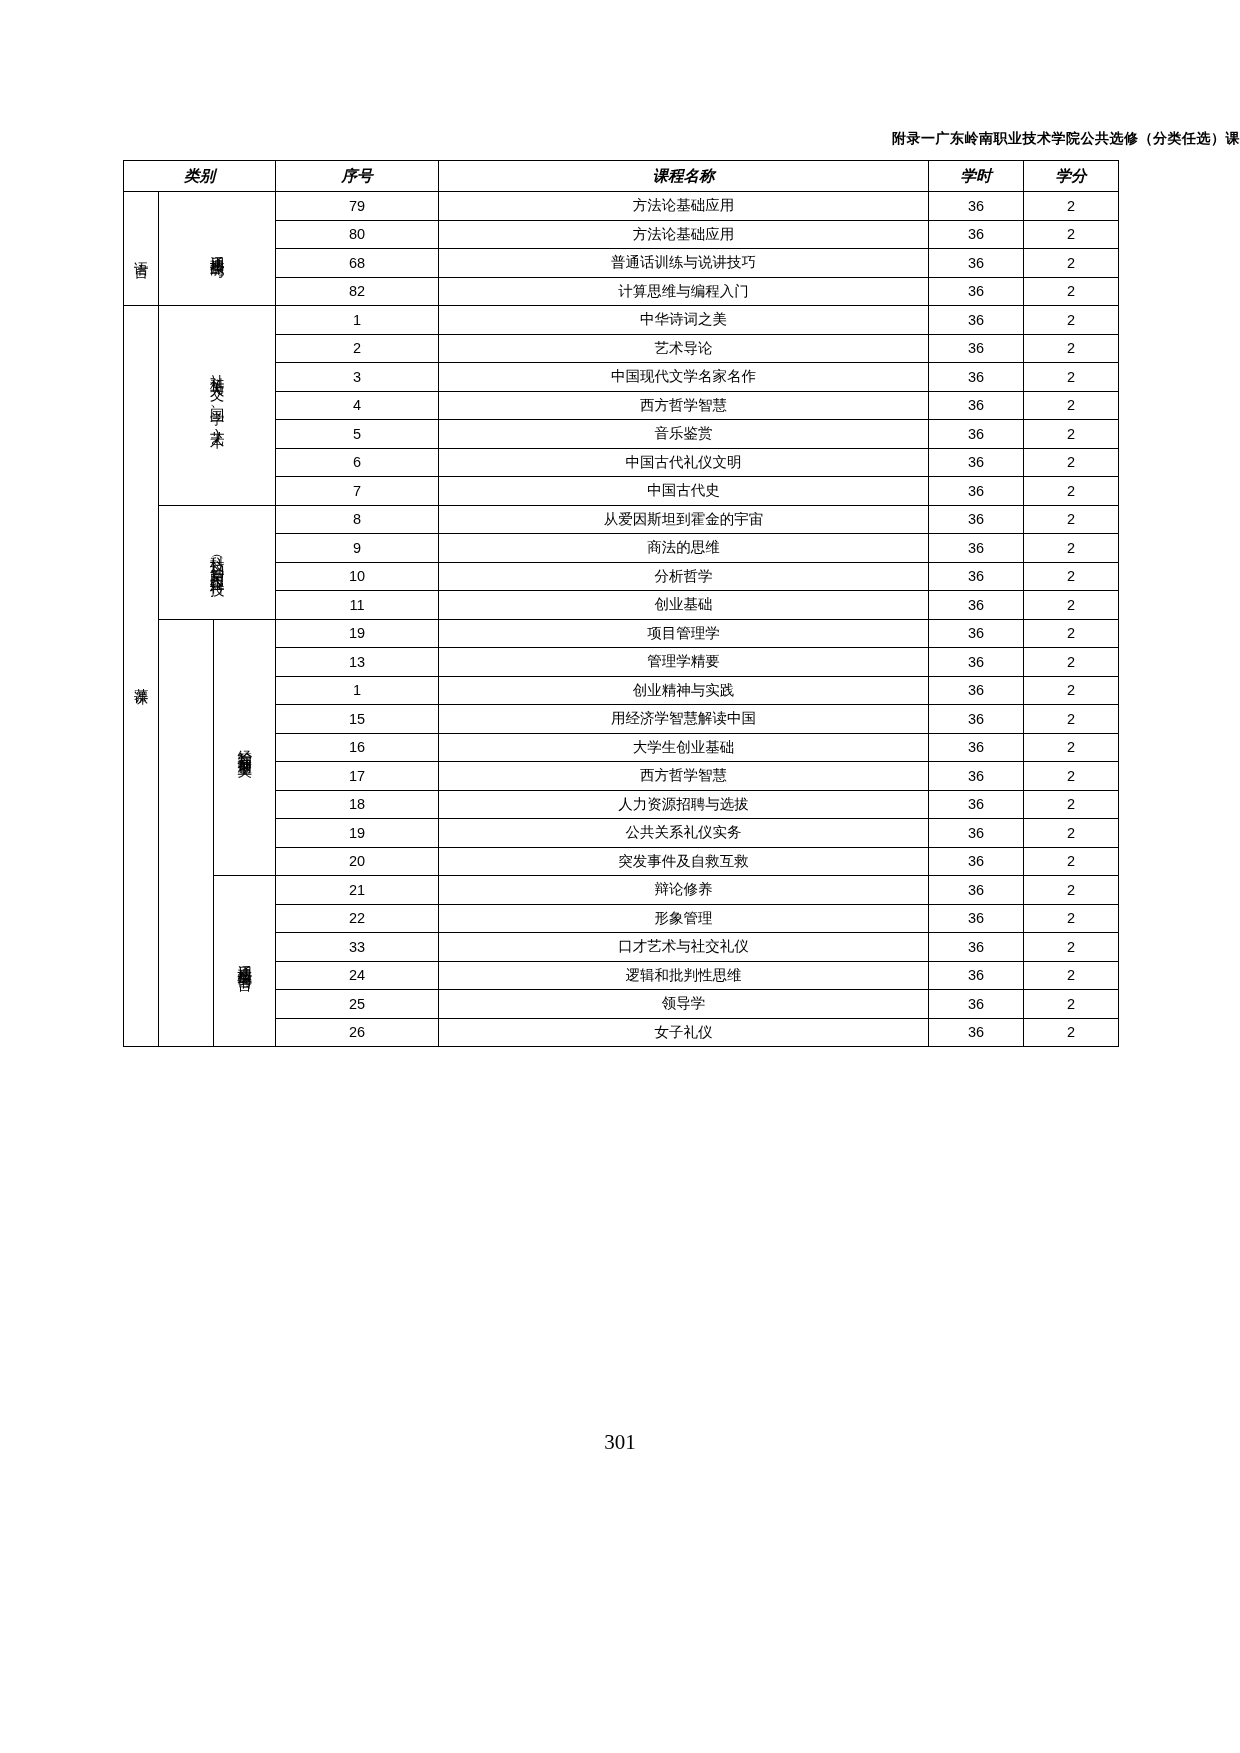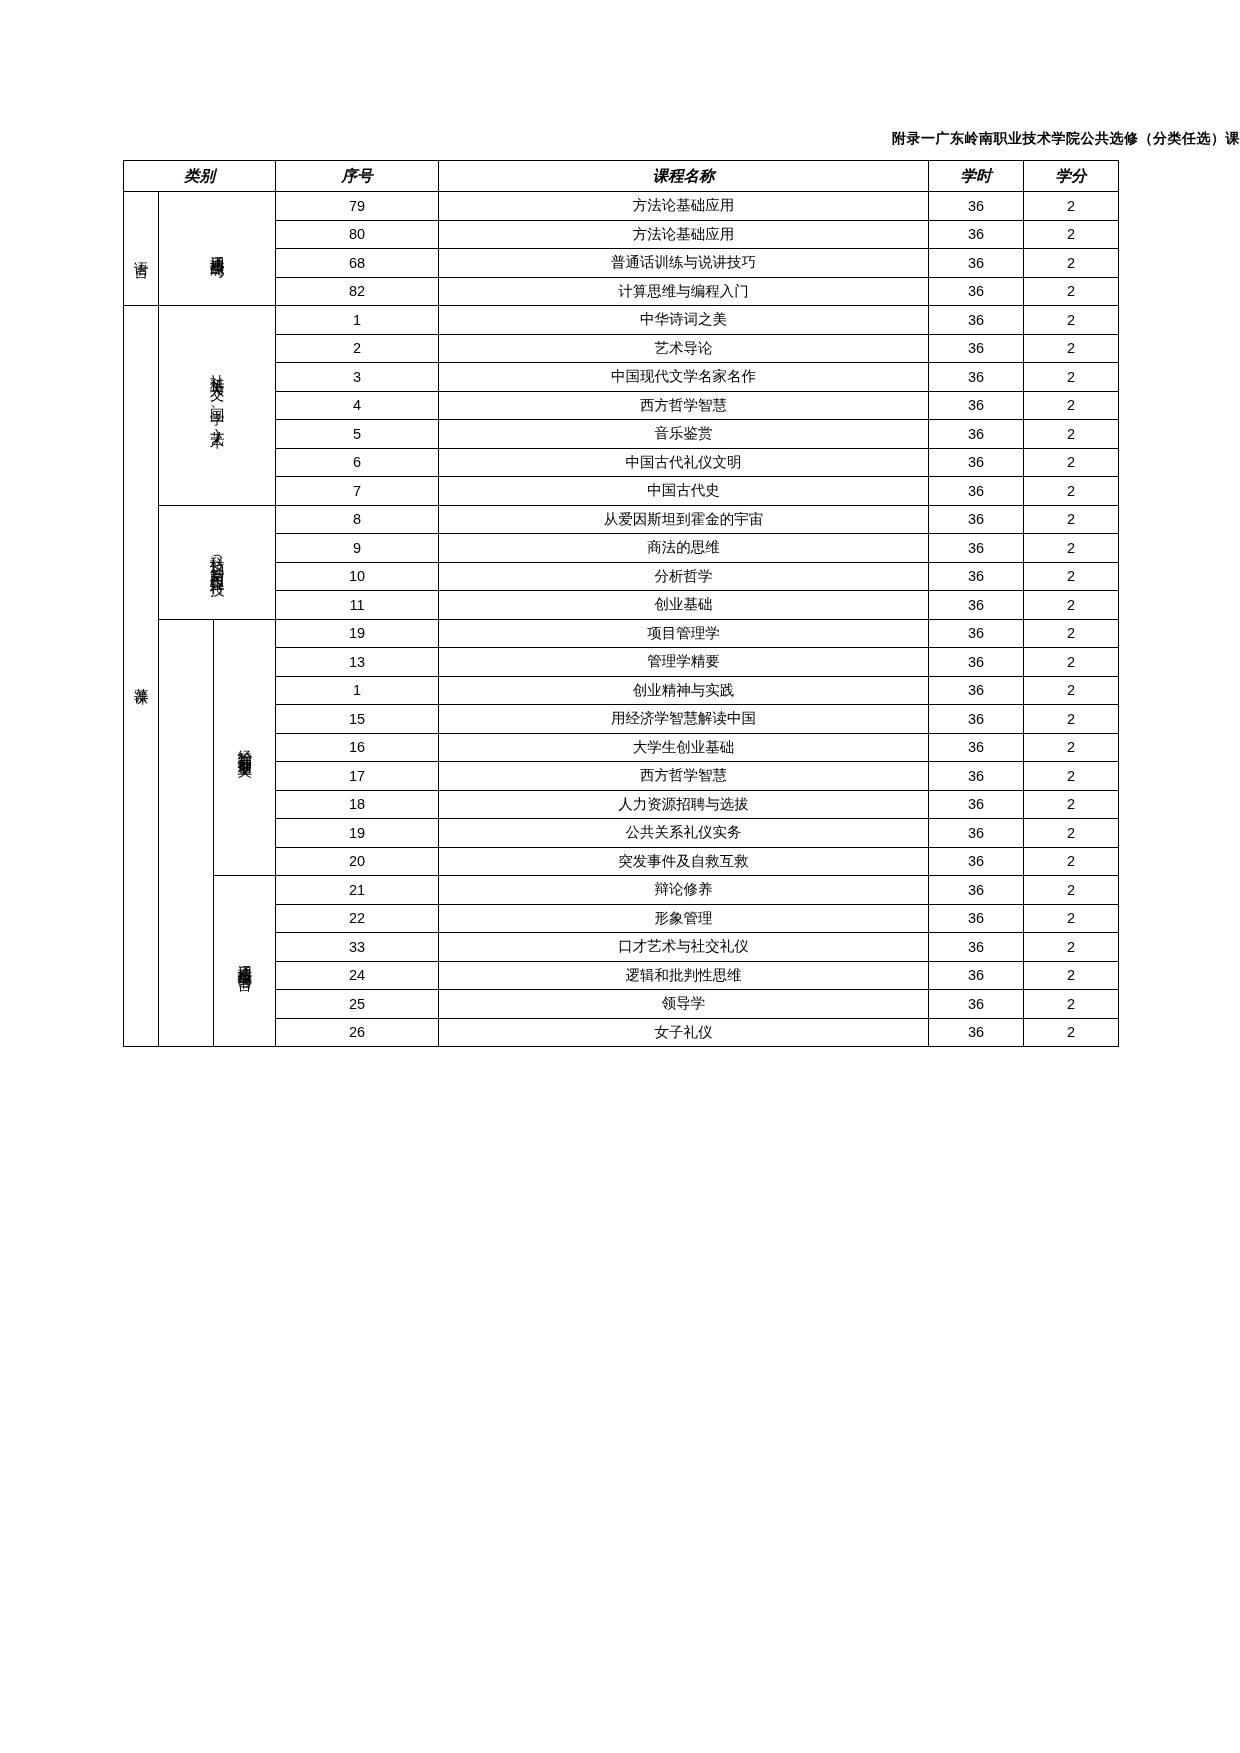--- a/index.html
+++ b/index.html
@@ -317,14 +317,15 @@
       </tr>
       <tr>
         <td>26</td>
         <td>女子礼仪</td>
         <td>36</td>
         <td>2</td>
       </tr>
     </tbody>
   </table>
 
+  <div class="page-number">301</div>
 
 </div>
 
 </body></html>

